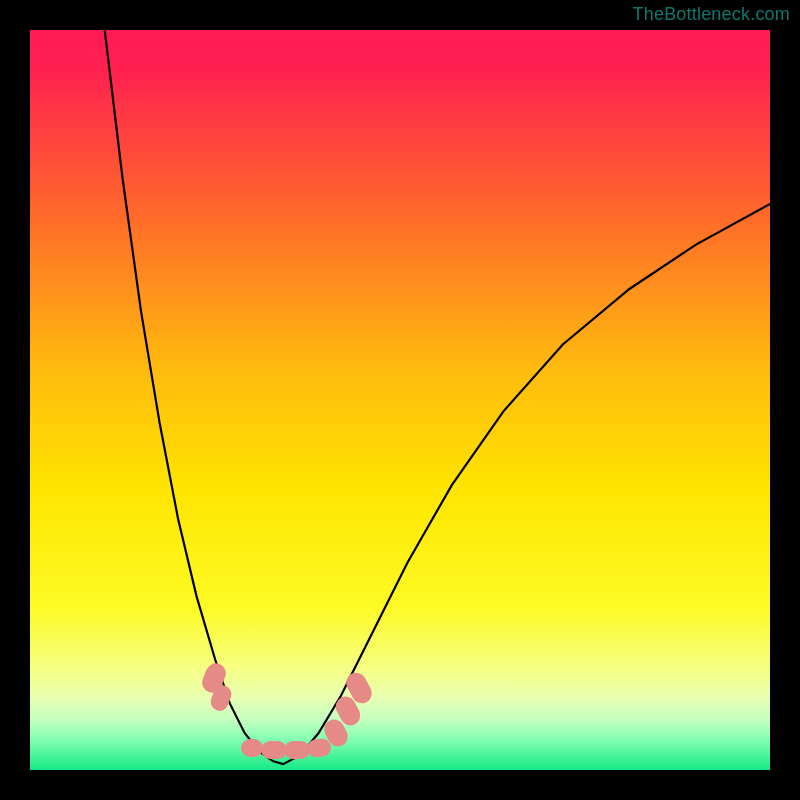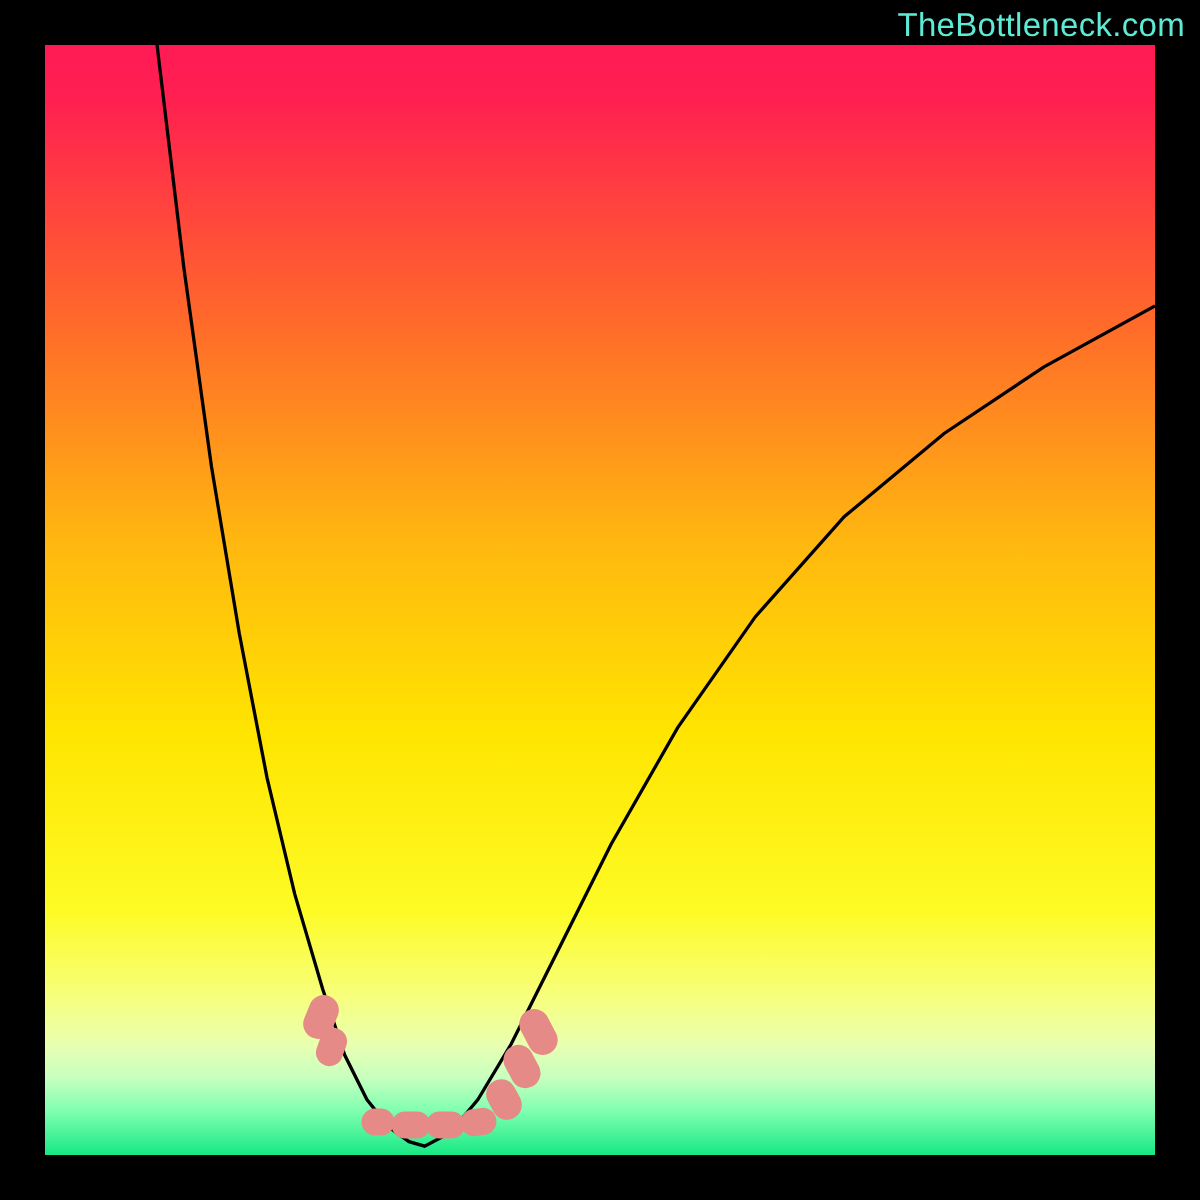--- a/index.html
+++ b/index.html
@@ -26,22 +26,22 @@
   }
   .gradient {
     position: absolute;
     left: 0; top: 0; right: 0; bottom: 0;
   }
   .watermark {
     position: absolute;
     top: 4px;
     right: 10px;
     font-family: Arial, Helvetica, sans-serif;
-    font-size: 22px;
-    color: #5eead4;
+    font-size: 18px;
+    color: #0f766e;
     font-weight: 500;
     letter-spacing: 0.2px;
   }
   svg.curve {
     position: absolute;
     left: 0; top: 0;
     width: 740px;
     height: 740px;
   }
   .marker {

